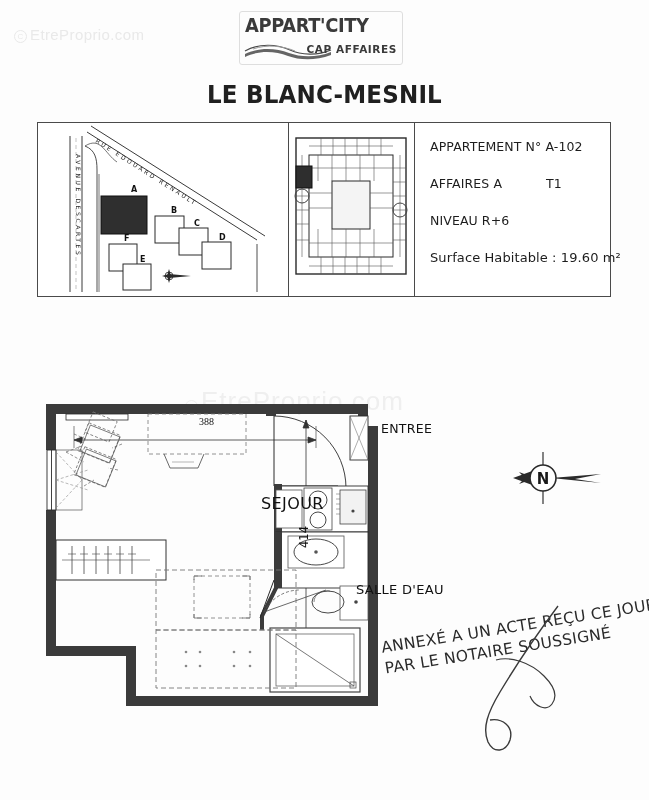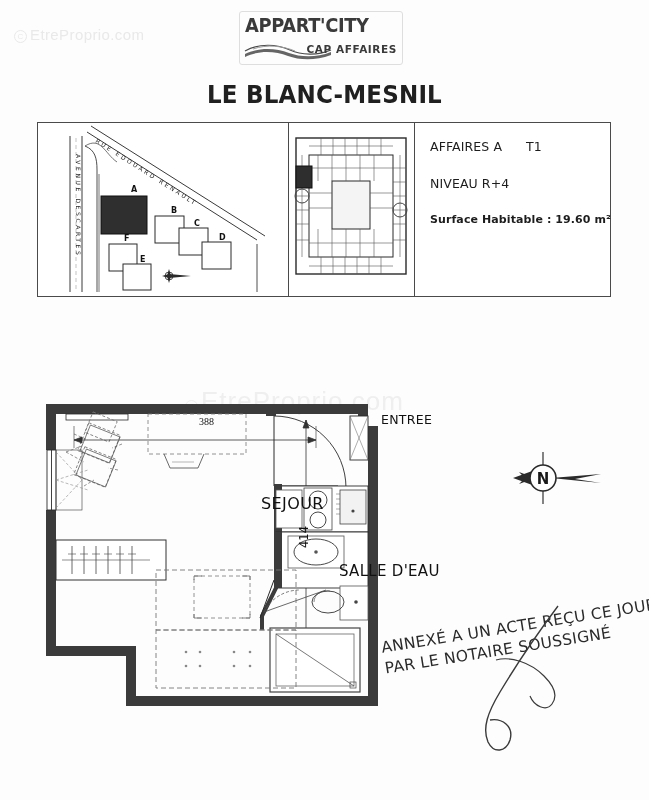--- a/index.html
+++ b/index.html
@@ -132,23 +132,23 @@
   .info-line {
     font-size: 12.5px;
     color: #1d1d1d;
     font-family: "DejaVu Sans", sans-serif;
     margin-bottom: 22px;
     white-space: nowrap;
     letter-spacing: .1px;
   }
   .info-line .right {
     display: inline-block;
-    margin-left: 24px;
-  }
-  .info-line.small { font-size: 11px; font-weight: bold; }
+    margin-left: 44px;
+  }
+  .info-line.small { font-size: 13px; }
 
   
   .site-plan { position: absolute; left: 1px; top: 1px; }
   .key-plan  { position: absolute; left: 252px; top: 1px; }
 
   
   .floor-plan {
     position: absolute;
     left: 38px; top: 390px;
   }
@@ -183,22 +183,22 @@
     pointer-events: none;
   }
 
   .room-label {
     position: absolute;
     font-family: "DejaVu Sans", sans-serif;
     color: #111;
     white-space: nowrap;
   }
   .lbl-sejour   { left: 253px; top: 494px; font-size: 16px; letter-spacing: .4px; margin-left: 8px; }
-  .lbl-entree   { left: 381px; top: 412px; font-size: 12.5px; letter-spacing: .3px; text-align: right; }
-  .lbl-salledeau{ left: 339px; top: 562px; font-size: 15px; letter-spacing: .3px; }
+  .lbl-entree   { left: 381px; top: 421px; font-size: 12.5px; letter-spacing: .3px; text-align: right; }
+  .lbl-salledeau{ left: 339px; top: 582px; font-size: 13px; letter-spacing: .3px; padding-left: 17px; }
   .lbl-388 {
     position: absolute; left: 199px; top: 416px;
     font-size: 10px; font-family: Liberation Serif, serif; color: #111;
   }
   .lbl-414 {
     position: absolute; left: 297px; top: 548px;
     font-size: 11.5px; font-family: "DejaVu Sans", sans-serif; color: #111;
     transform: rotate(-90deg); transform-origin: left top;
   }
 </style>
@@ -334,24 +334,25 @@
         </g>
 
         <rect x="0" y="28" width="16" height="22" fill="#2e2e2e" stroke="#111" stroke-width="1"></rect>
 
         <circle cx="6" cy="58" r="7" fill="none" stroke="#444" stroke-width="1"></circle>
         <circle cx="104" cy="72" r="7" fill="none" stroke="#444" stroke-width="1"></circle>
       </g>
     </svg>
 
     <div class="info-text">
+      <div class="info-line">APPARTEMENT N° A-102</div>
       <div class="info-line">
         <span>AFFAIRES  A</span><span class="right">T1</span>
       </div>
-      <div class="info-line">NIVEAU  R+4</div>
+      <div class="info-line">NIVEAU  R+6</div>
       <div class="info-line small">Surface Habitable : 19.60 m²</div>
     </div>
   </div>
 
   <svg class="floor-plan" width="400" height="330" viewBox="0 0 400 330">
 
     <g fill="#3b3b3b">
 
       <rect x="8" y="14" width="312" height="10"></rect>
 

